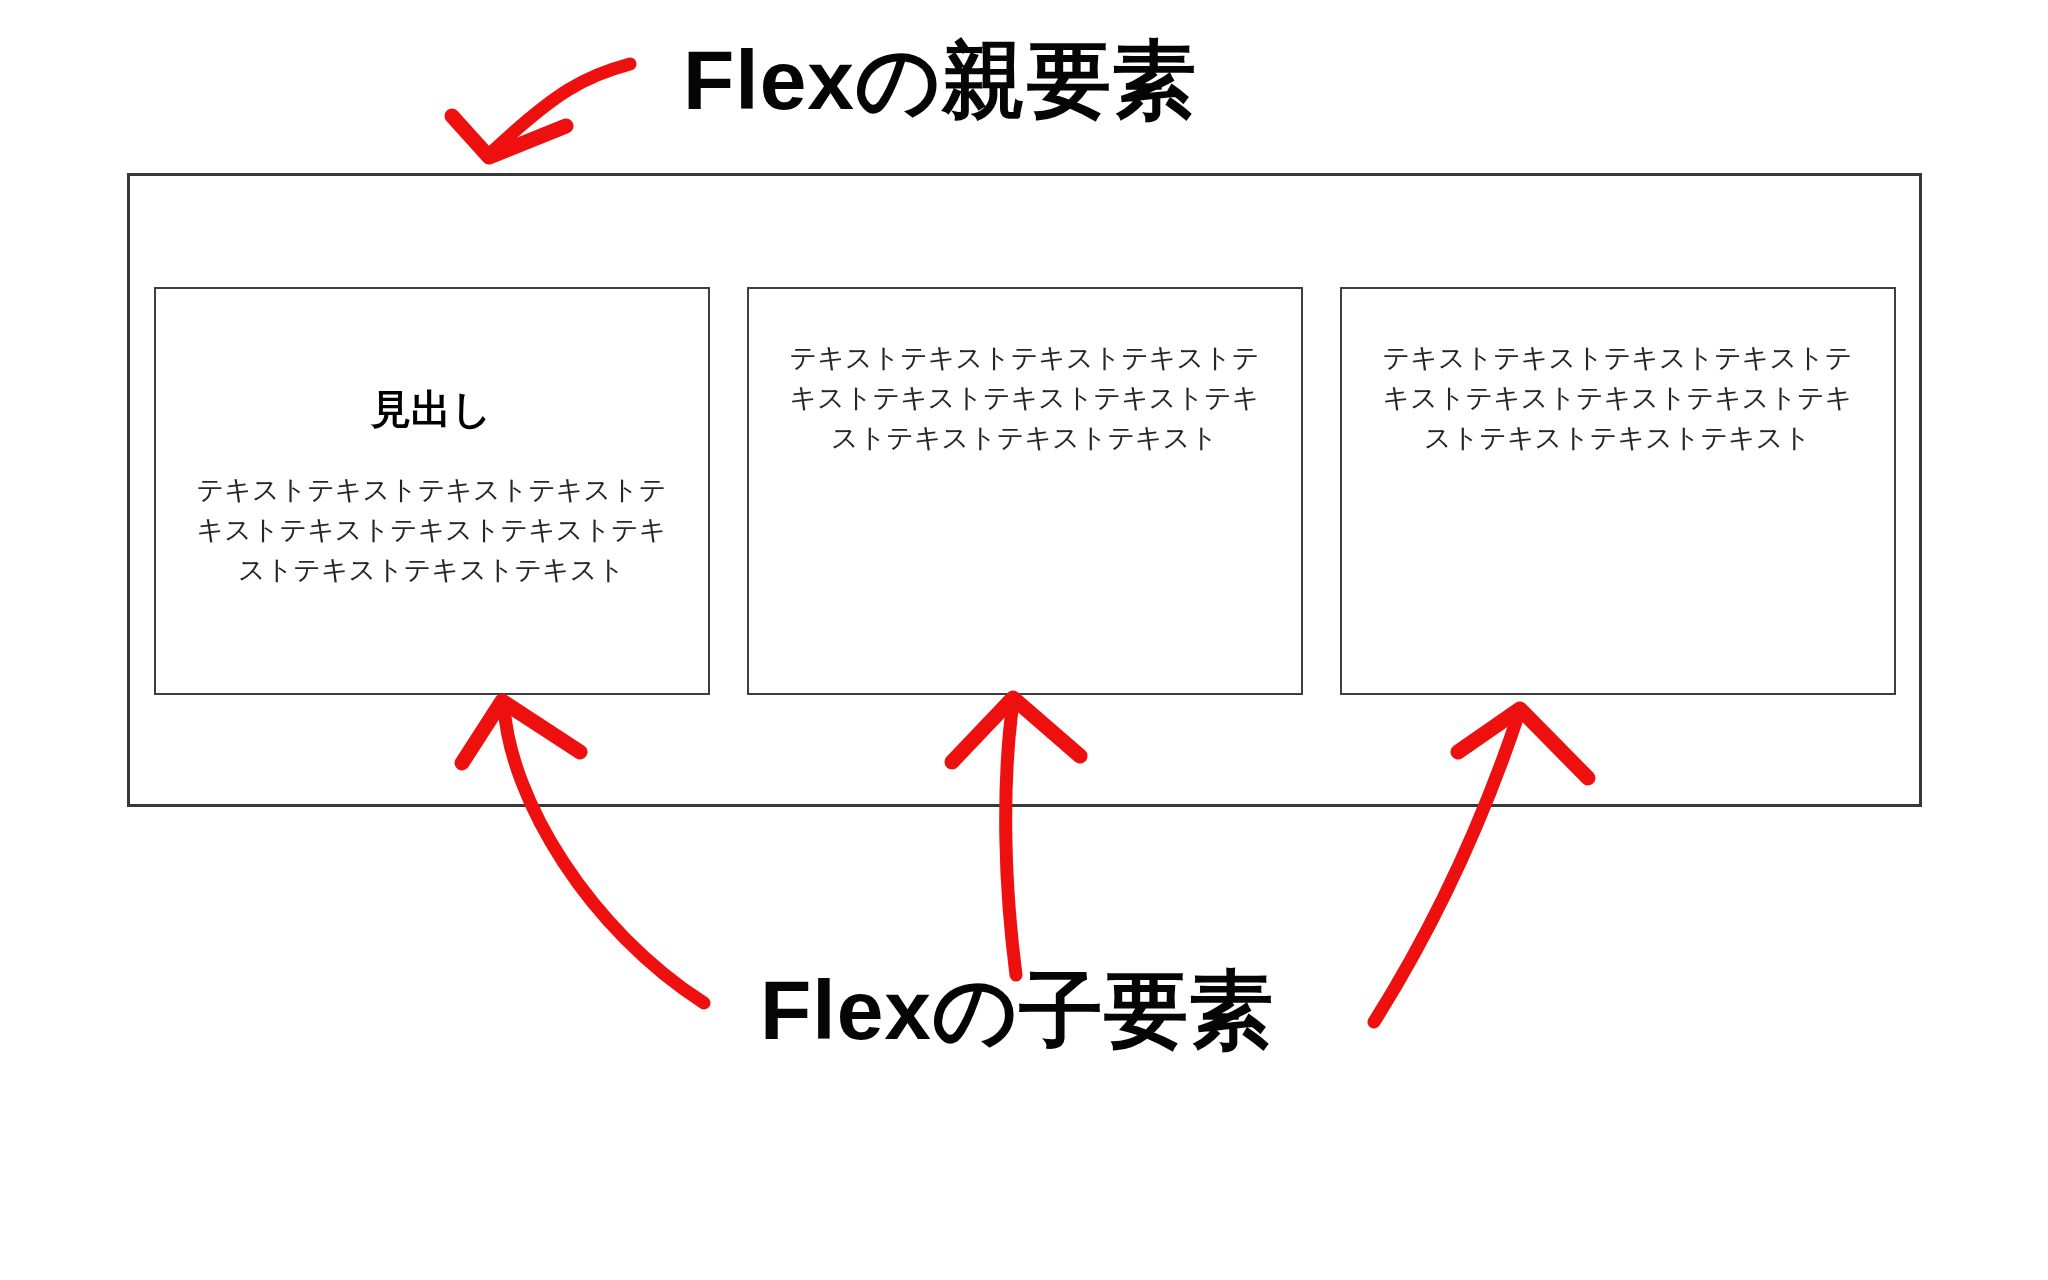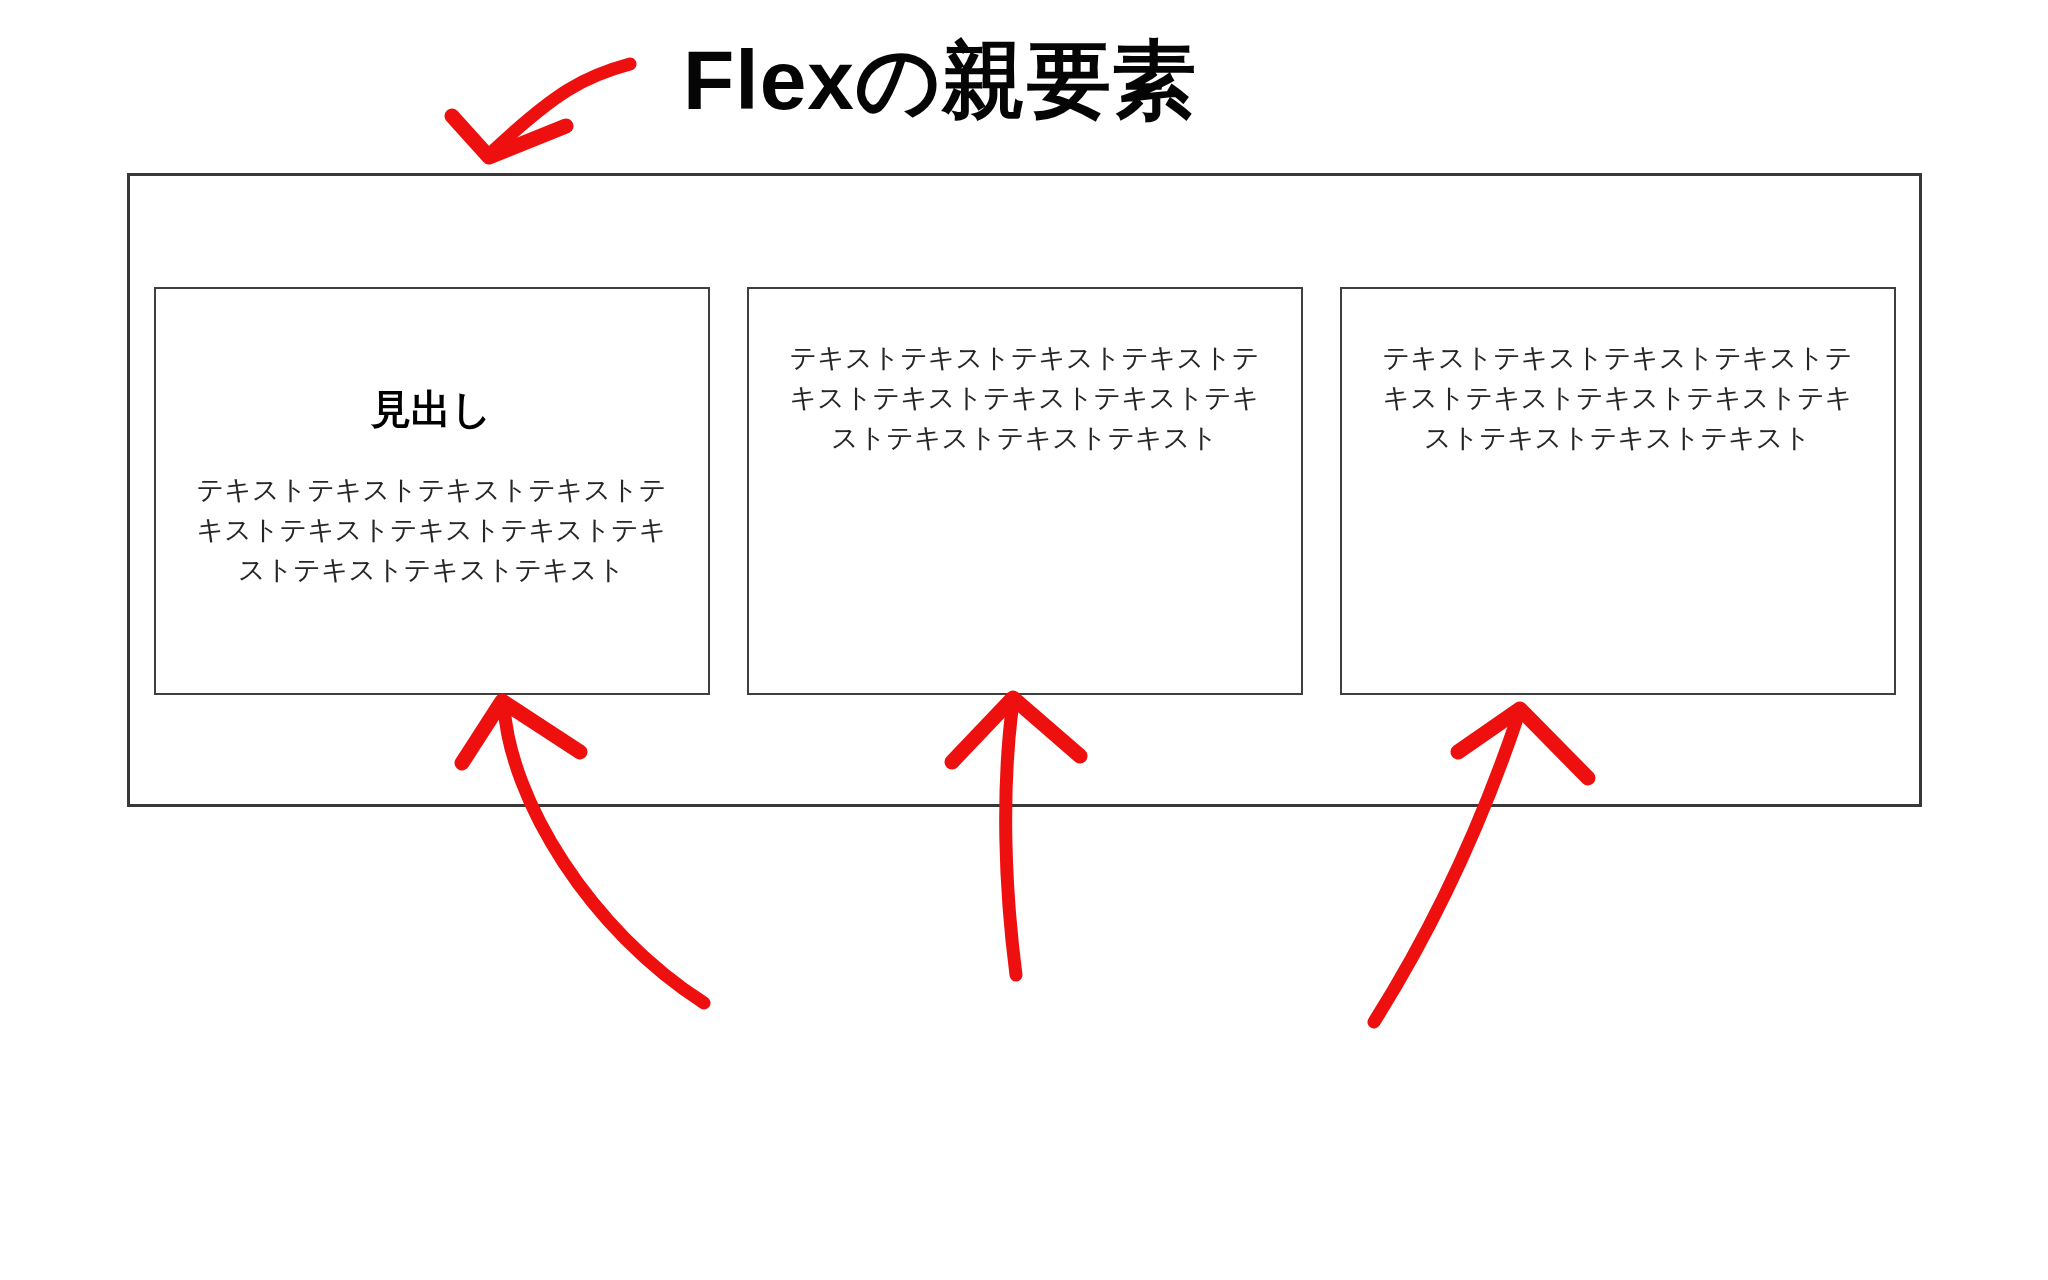--- a/index.html
+++ b/index.html
@@ -91,20 +91,21 @@
     <div class="card">
       <div class="card-body">テキストテキストテキストテキストテキストテキストテキストテキストテキストテキストテキストテキスト</div>
     </div>
 
     <div class="card">
       <div class="card-body">テキストテキストテキストテキストテキストテキストテキストテキストテキストテキストテキストテキスト</div>
     </div>
 
   </div>
 
+  <div class="big-label children-label">Flexの子要素</div>
 
   <svg class="arrow-layer" viewBox="0 0 2048 1280" xmlns="http://www.w3.org/2000/svg">
 
     <g fill="none" stroke-linecap="round" stroke-linejoin="round">
       <path stroke-width="13" d="M 630 64 C 585 76 556 92 494 150" stroke="#ee0f0f"></path>
       <path stroke-width="15" d="M 452 116 L 489 157 L 566 126" stroke="#ee0f0f"></path>
     </g>
 
     <g fill="none" stroke-linecap="round" stroke-linejoin="round">
       <path stroke-width="13" d="M 704 1003 C 590 930 510 800 504 706" stroke="#ee0f0f"></path>

